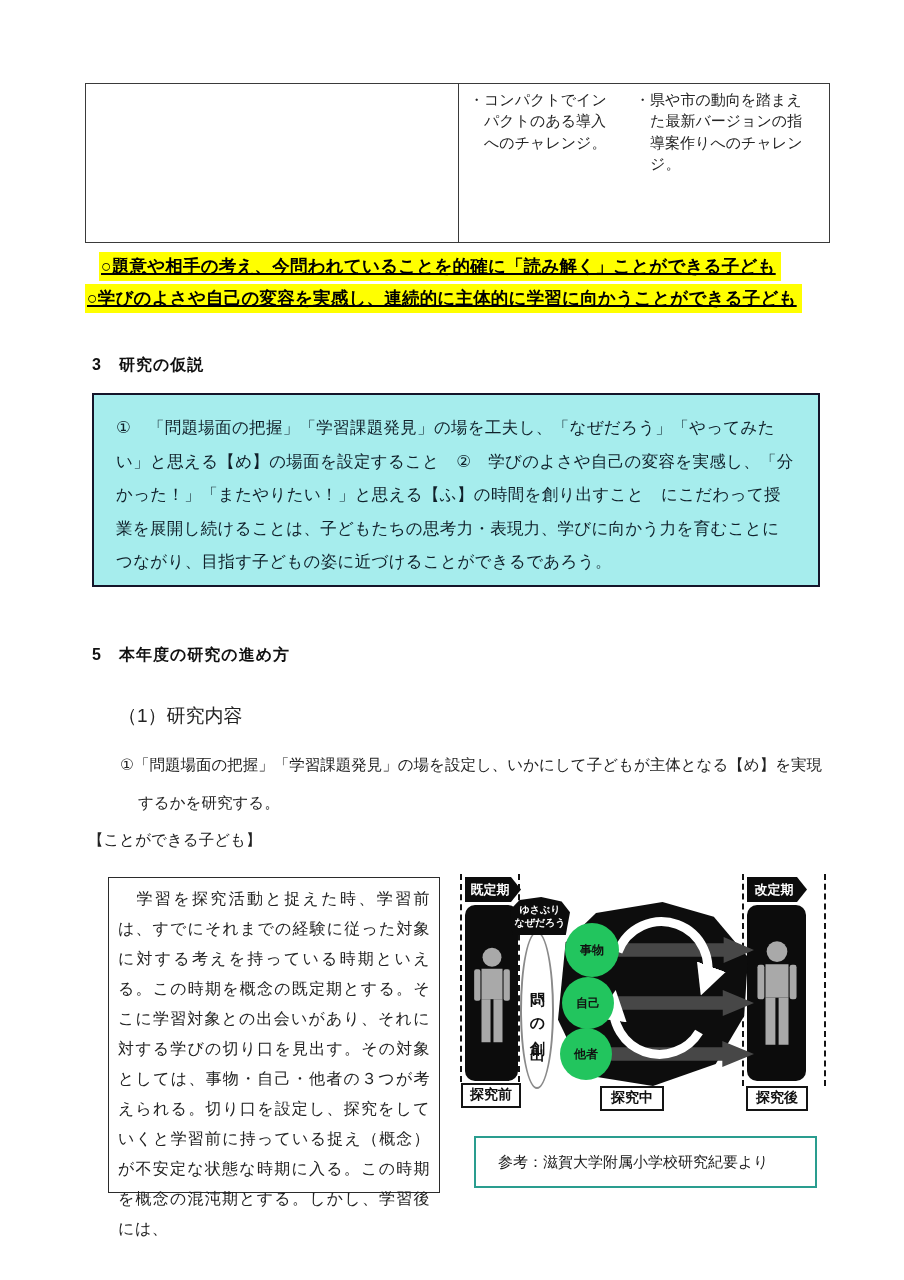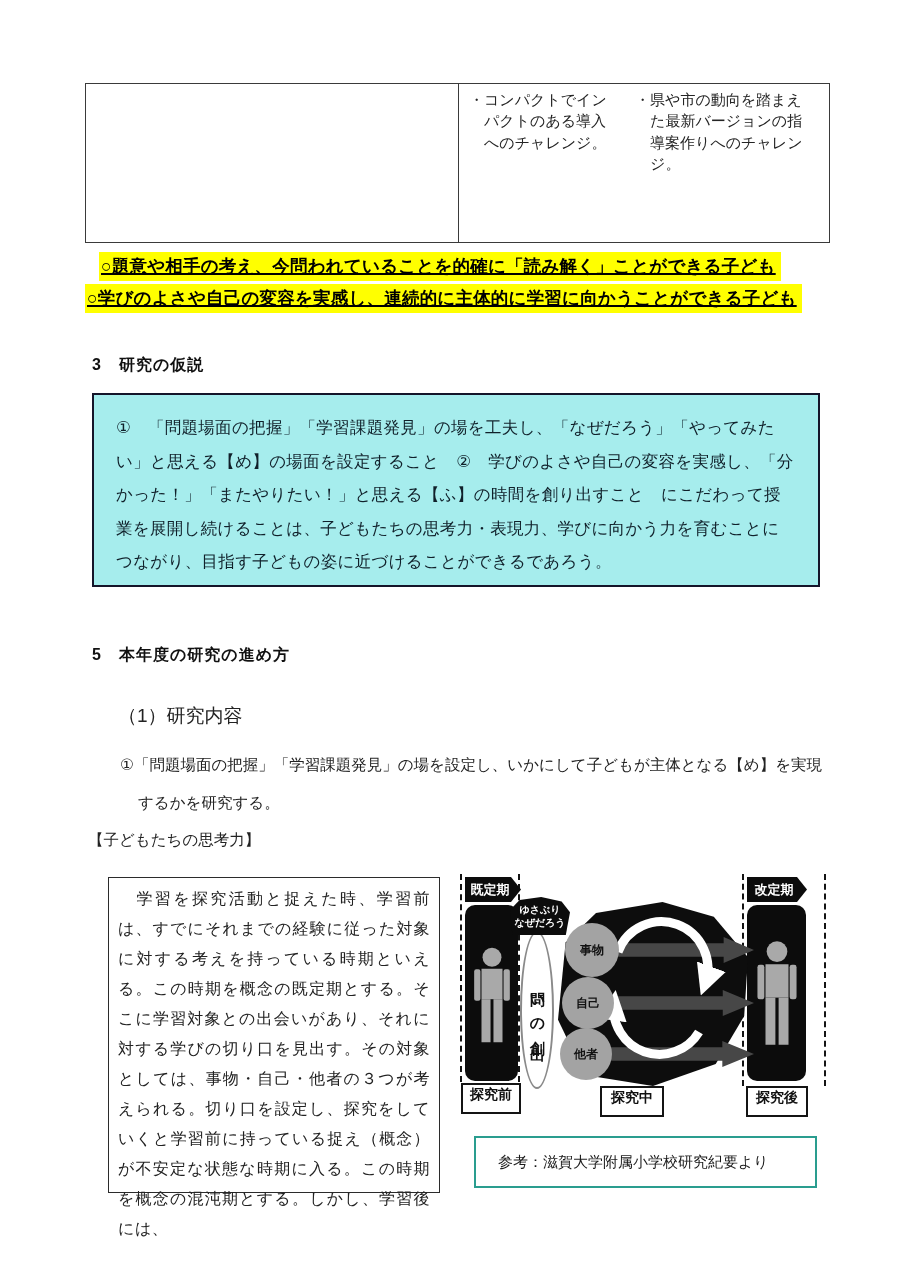--- a/index.html
+++ b/index.html
@@ -49,34 +49,34 @@
   .arrow-banner{position:absolute;background:#0c0c0c;color:#fff;display:flex;align-items:center;justify-content:center;
     z-index:5;clip-path:polygon(0 0,calc(100% - 10px) 0,100% 50%,calc(100% - 10px) 100%,0 100%);}
   .banner-before{left:7px;top:3px;width:56px;height:25px;font-size:13px;padding-right:6px;box-sizing:border-box;}
   .banner-during{left:64px;top:3px;width:224px;height:26px;font-size:14px;letter-spacing:3px;padding-right:10px;box-sizing:border-box;}
   .banner-after{left:289px;top:3px;width:60px;height:25px;font-size:13px;padding-right:6px;box-sizing:border-box;}
   .person-box{position:absolute;background:#0c0c0c;border-radius:10px;display:flex;align-items:flex-end;justify-content:center;z-index:1;}
   .person-left{left:7px;top:31px;width:53px;height:176px;}
   .person-right{left:289px;top:31px;width:59px;height:176px;}
   .person-box svg{display:block;margin-bottom:10px;}
   .stage-label{position:absolute;background:#fff;border:2px solid #141414;font-size:14px;text-align:center;
-    padding:1px 0 8px 0;z-index:5;color:#111;box-sizing:border-box;}
+    padding:1px 0 2px 0;z-index:5;color:#111;box-sizing:border-box;}
   .stage-before{left:3px;top:209px;width:60px;}
   .stage-during{left:142px;top:212px;width:64px;}
   .stage-after{left:288px;top:212px;width:62px;}
   .shake-tag{position:absolute;left:52px;top:23px;width:60px;height:38px;background:#0c0c0c;color:#fff;
     font-size:10px;line-height:1.35;display:flex;flex-direction:column;align-items:center;justify-content:center;
     z-index:5;clip-path:polygon(0 34%,16% 8%,52% 0,86% 12%,100% 40%,93% 100%,4% 100%);}
   .question-bubble{position:absolute;left:62px;top:57px;width:34px;height:158px;background:#fff;border:2px solid #8a8a8a;
     border-radius:50%;display:flex;align-items:center;justify-content:center;writing-mode:vertical-rl;
     font-size:15px;letter-spacing:5px;color:#111;z-index:3;box-sizing:border-box;}
   .blob{position:absolute;left:100px;top:28px;width:190px;height:184px;background:#0d0d0d;z-index:1;
     clip-path:polygon(20% 6%,55% 0%,82% 8%,100% 30%,98% 62%,83% 88%,50% 100%,14% 94%,0 64%,4% 22%);}
   .cycle-svg{position:absolute;left:100px;top:28px;z-index:3;}
-  .dcircle{position:absolute;background:#a3a3a3;border-radius:50%;display:flex;align-items:center;justify-content:center;
+  .dcircle{position:absolute;background:#22c55e;border-radius:50%;display:flex;align-items:center;justify-content:center;
     font-size:12px;z-index:4;color:#111;}
   .c1{left:107px;top:49px;width:54px;height:54px;}
   .c2{left:104px;top:103px;width:52px;height:52px;}
   .c3{left:102px;top:154px;width:52px;height:52px;}
   .h-arrow{position:absolute;background:#474747;height:26px;z-index:2;
     clip-path:polygon(0 24%,78% 24%,78% 0,100% 50%,78% 100%,78% 76%,0 76%);}
   .ha1{left:158px;top:63px;width:138px;}
   .ha2{left:154px;top:116px;width:142px;}
   .ha3{left:152px;top:167px;width:144px;}
 </style>
@@ -97,21 +97,21 @@
 
   <div class="goal-line goal-1">○題意や相手の考え、今問われていることを的確に「読み解く」ことができる子ども</div>
   <div class="goal-line goal-2">○学びのよさや自己の変容を実感し、連続的に主体的に学習に向かうことができる子ども</div>
 
   <div class="sec-heading h3">3　研究の仮説</div>
   <div class="hypothesis-box">①　「問題場面の把握」「学習課題発見」の場を工夫し、「なぜだろう」「やってみたい」と思える【め】の場面を設定すること　②　学びのよさや自己の変容を実感し、「分かった！」「またやりたい！」と思える【ふ】の時間を創り出すこと　にこだわって授業を展開し続けることは、子どもたちの思考力・表現力、学びに向かう力を育むことにつながり、目指す子どもの姿に近づけることができるであろう。</div>
 
   <div class="sec-heading h4">5　本年度の研究の進め方</div>
   <div class="sub-heading">（1）研究内容</div>
   <div class="item1">①「問題場面の把握」「学習課題発見」の場を設定し、いかにして子どもが主体となる【め】を実現するかを研究する。</div>
-  <div class="pref-heading">【子どもたちの思考力】</div>
+  <div class="pref-heading">【ことができる子ども】</div>
 
   <div class="body-box">　学習を探究活動と捉えた時、学習前は、すでにそれまでの経験に従った対象に対する考えを持っている時期といえる。この時期を概念の既定期とする。そこに学習対象との出会いがあり、それに対する学びの切り口を見出す。その対象としては、事物・自己・他者の３つが考えられる。切り口を設定し、探究をしていくと学習前に持っている捉え（概念）が不安定な状態な時期に入る。この時期を概念の混沌期とする。しかし、学習後には、</div>
 
   <div class="diagram">
     <div class="dash-v d1"></div>
     <div class="dash-v d2"></div>
     <div class="dash-v d3"></div>
     <div class="dash-v d4"></div>
 
     <div class="arrow-banner banner-before">既定期</div>

